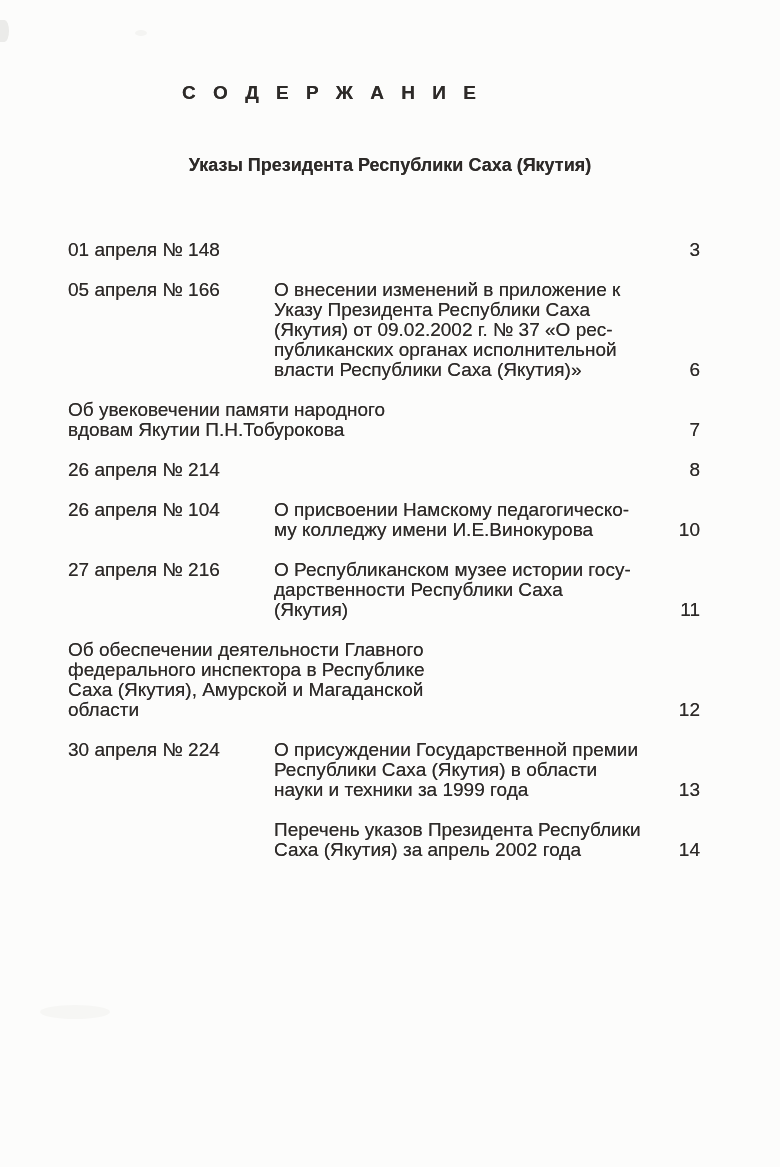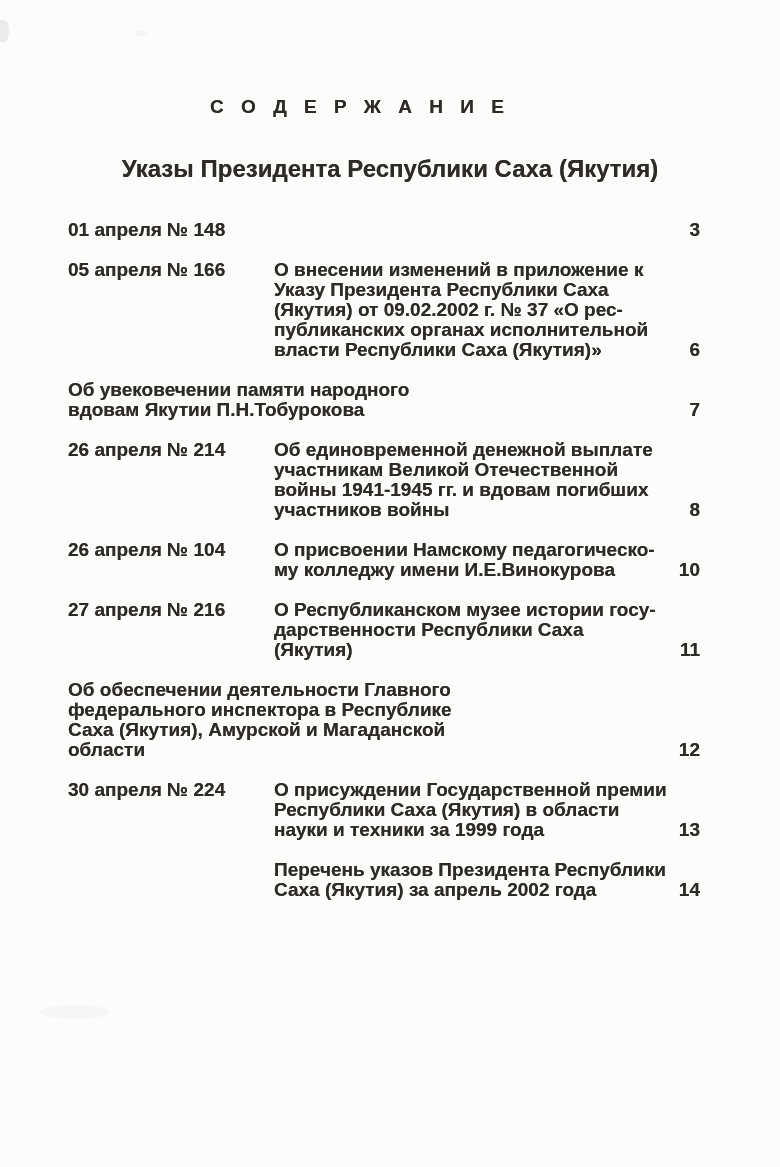--- a/index.html
+++ b/index.html
@@ -9,41 +9,39 @@
     background: #fcfcfb;
     font-family: "Liberation Sans", sans-serif;
     color: #2d2a28;
     position: relative;
     overflow: hidden;
   }
   .scan-text { text-shadow: 0 0 0.5px rgba(45,42,40,0.75); }
 
   .doc-title {
     position: absolute;
-    top: 96px; left: 0;
+    top: 82px; left: 0;
     width: 664px;
     text-align: center;
     font-size: 19px;
     font-weight: bold;
     letter-spacing: 6px;
-    padding-left: 28px;
   }
   .section-heading {
     position: absolute;
     top: 155px; left: 0;
     width: 780px;
     text-align: center;
-    font-size: 24px;
+    font-size: 18px;
     font-weight: bold;
   }
   .toc {
     position: absolute;
-    top: 220px; left: 68px;
+    top: 240px; left: 68px;
     width: 632px;
-    font-weight: bold;
   }
   .toc-row {
     display: flex;
     margin-bottom: 20px;
     font-size: 19px;
     line-height: 20px;
   }
   .toc-date { width: 206px; flex: none; }
   .toc-title { width: 398px; flex: none; white-space: pre-line; }
   .toc-page { flex: 1; text-align: right; align-self: flex-end; }
@@ -97,24 +95,20 @@
   </div>
 
   <div class="toc-row">
     <div class="toc-title scan-text">Об увековечении памяти народного
 вдовам Якутии П.Н.Тобурокова</div>
     <div class="toc-page scan-text">7</div>
   </div>
 
   <div class="toc-row">
     <div class="toc-date scan-text">26 апреля № 214</div>
-    <div class="toc-title scan-text">Об единовременной денежной выплате
-участникам Великой Отечественной
-войны 1941-1945 гг. и вдовам погибших
-участников войны</div>
     <div class="toc-page scan-text">8</div>
   </div>
 
   <div class="toc-row">
     <div class="toc-date scan-text">26 апреля № 104</div>
     <div class="toc-title scan-text">О присвоении Намскому педагогическо-
 му колледжу имени И.Е.Винокурова</div>
     <div class="toc-page scan-text">10</div>
   </div>
 

